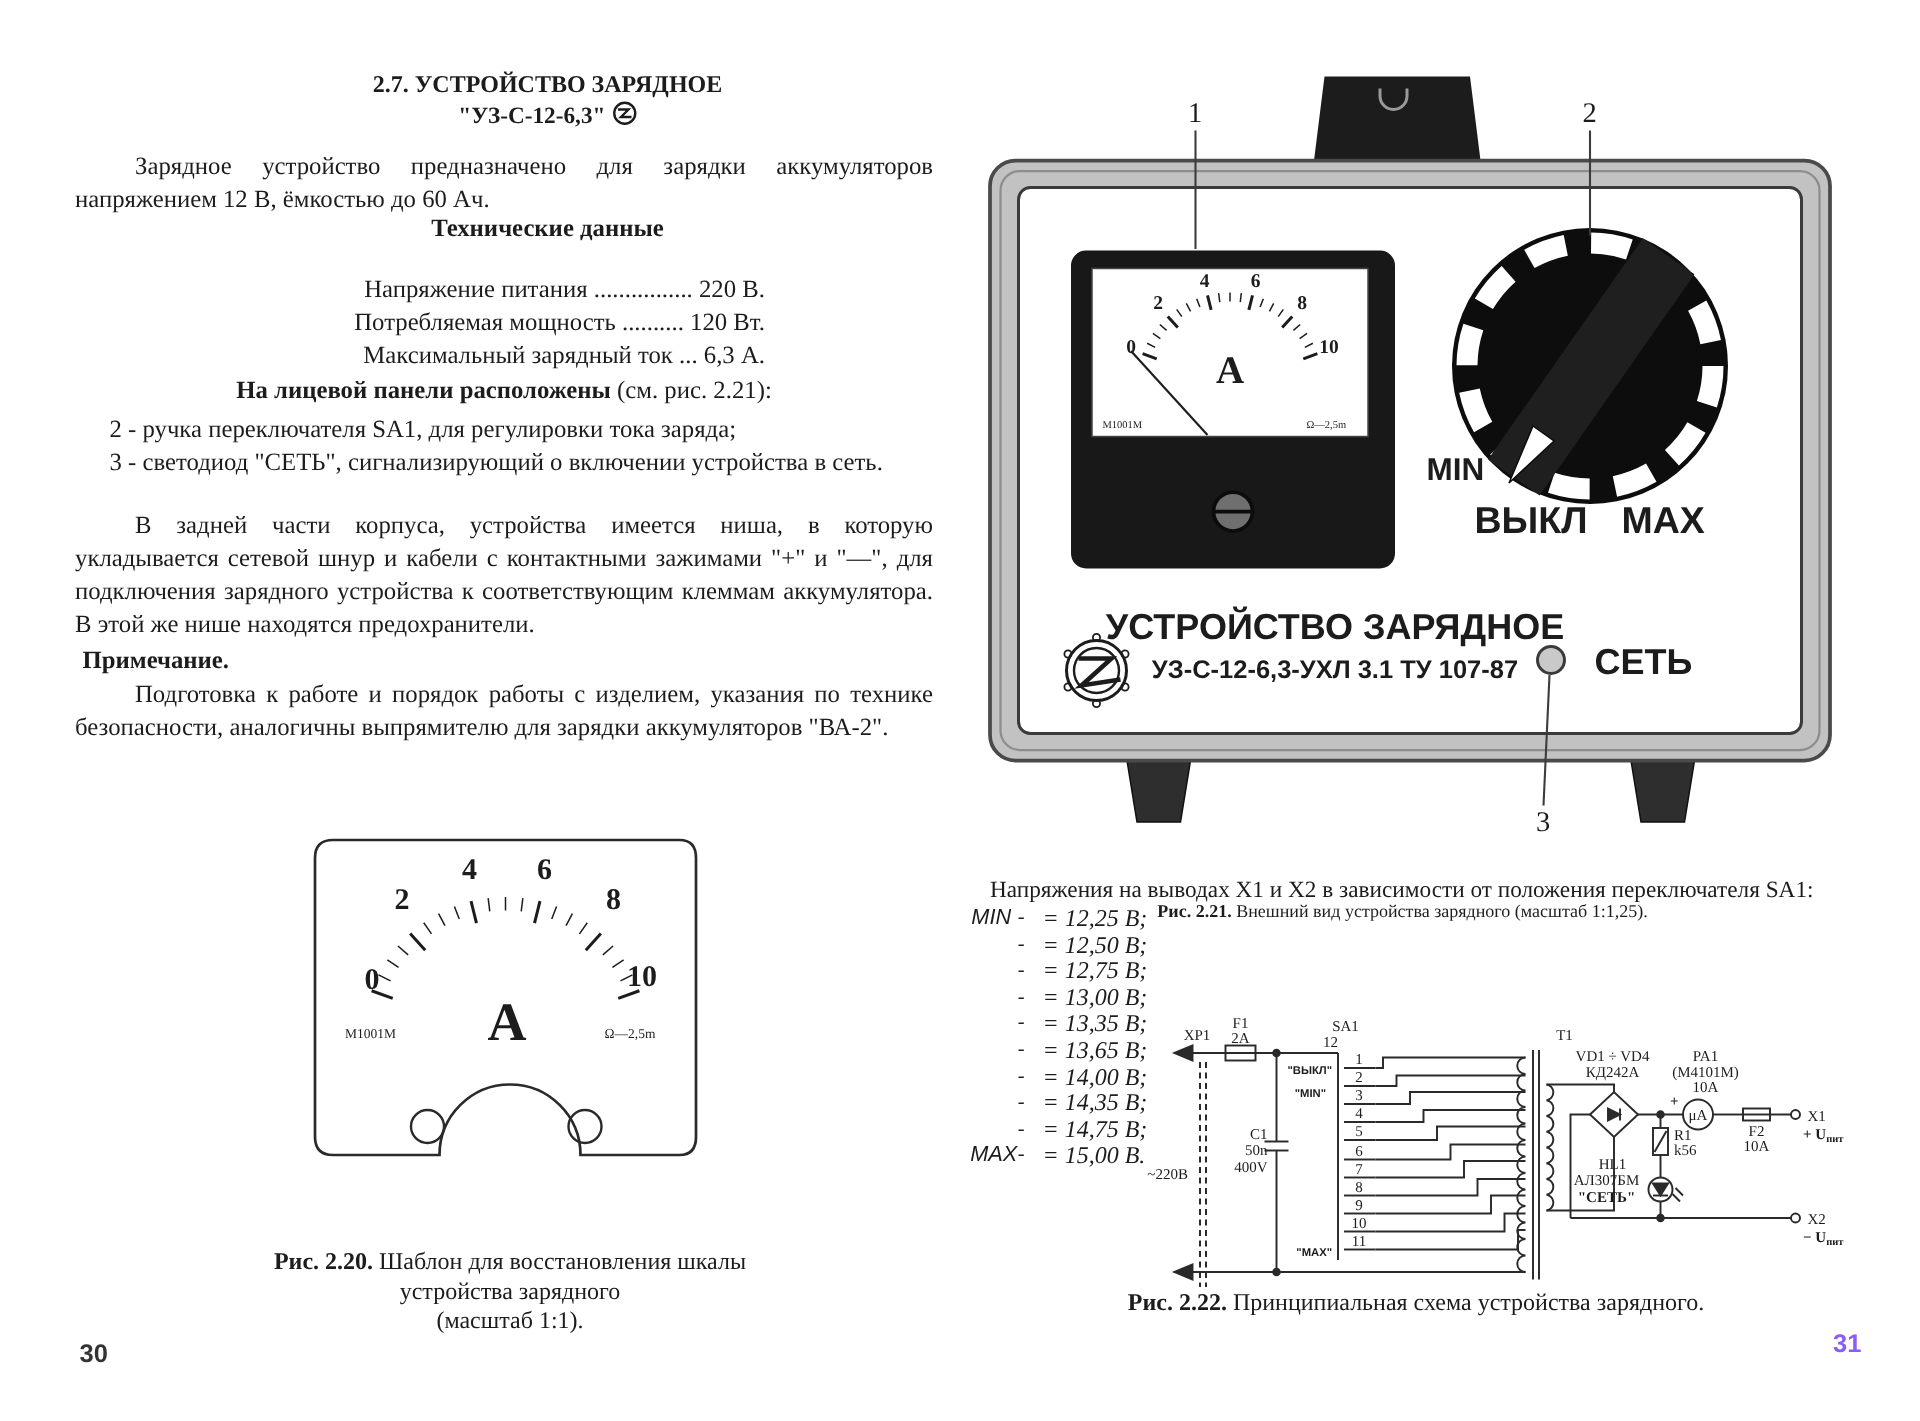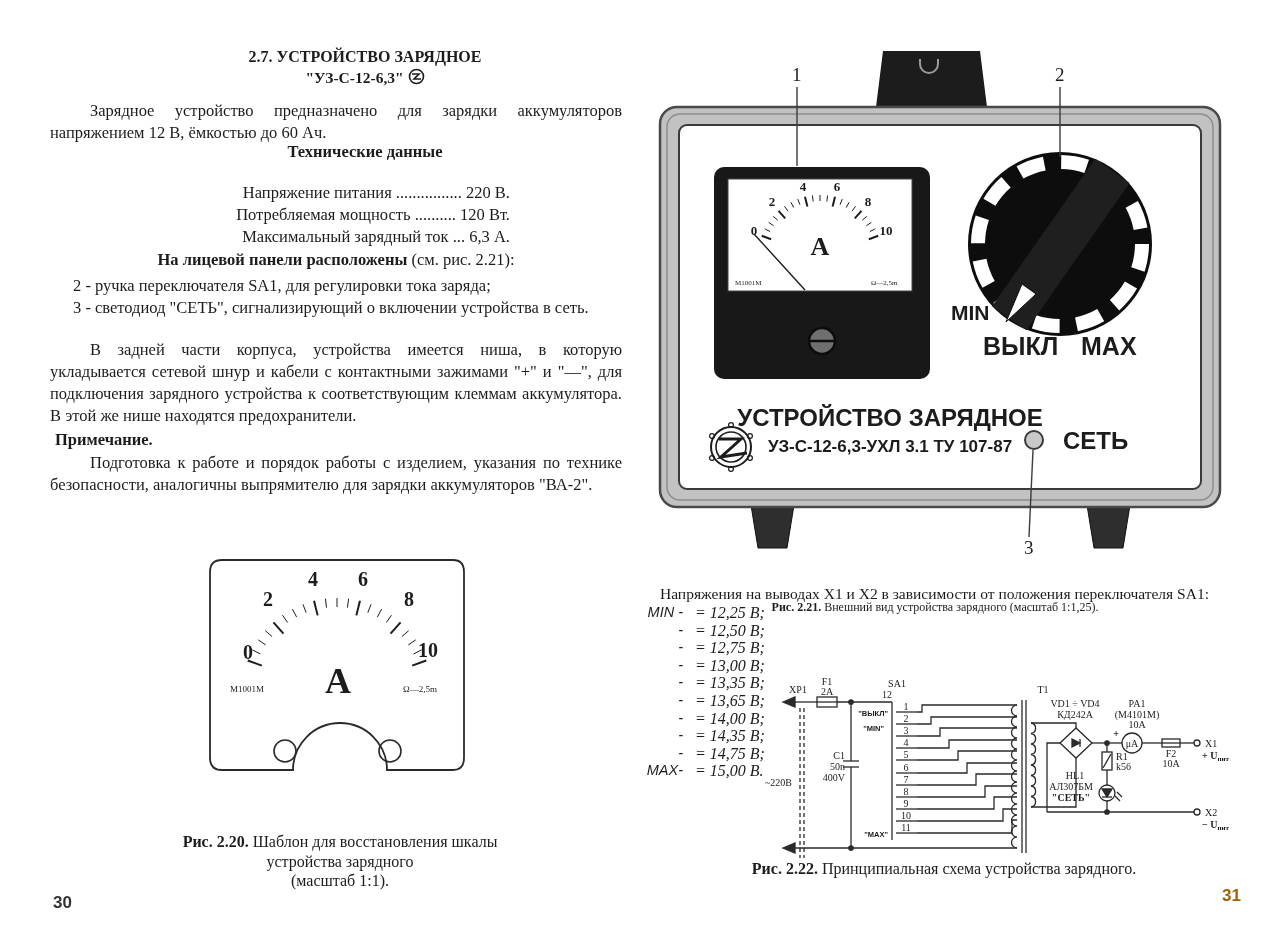--- a/index.html
+++ b/index.html
@@ -384,15 +384,15 @@
       <text x="457" y="84" class="st" font-weight="bold"><tspan>+ U</tspan><tspan font-size="7" dy="2">пит</tspan></text>
       <text x="460" y="141" class="st" font-size="11">X2</text>
       <text x="457" y="153" class="st" font-weight="bold"><tspan>− U</tspan><tspan font-size="7" dy="2">пит</tspan></text>
     </g>
   </svg>
 
   <div class="abs ctr" style="left:655px;top:860px;width:578px;font-size:16px;">
     <span class="b">Рис. 2.22.</span><span> Принципиальная схема устройства зарядного.</span>
   </div>
 
-  <div class="abs b sans" style="left:1222px;top:886px;font-size:17px;color:#a16207;">31</div>
+  <div class="abs b sans" style="left:1222px;top:886px;font-size:17px;color:#8b5cf6;">31</div>
 
 </div>
 
 </body></html>

